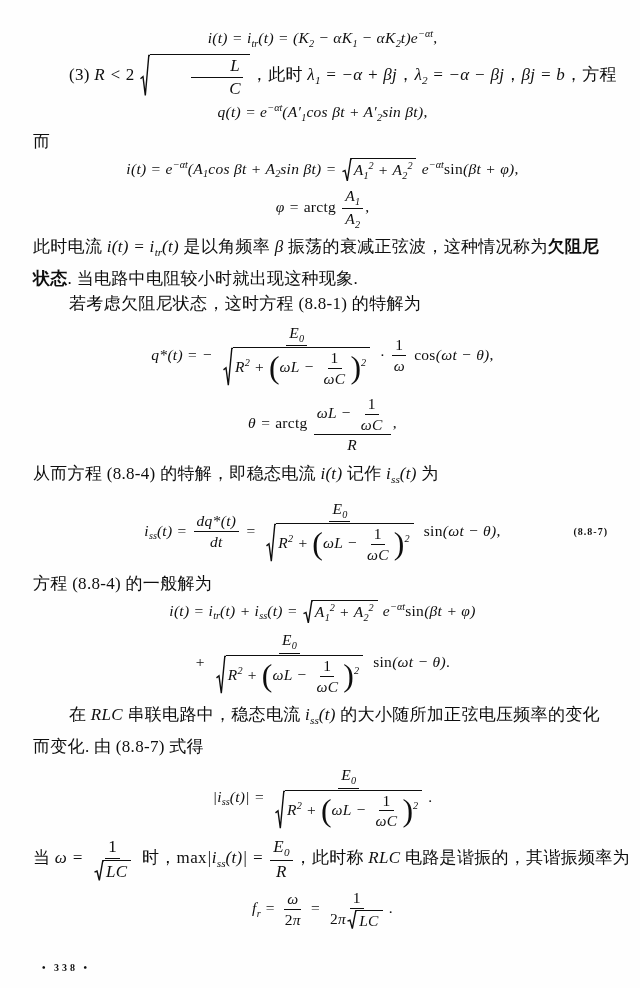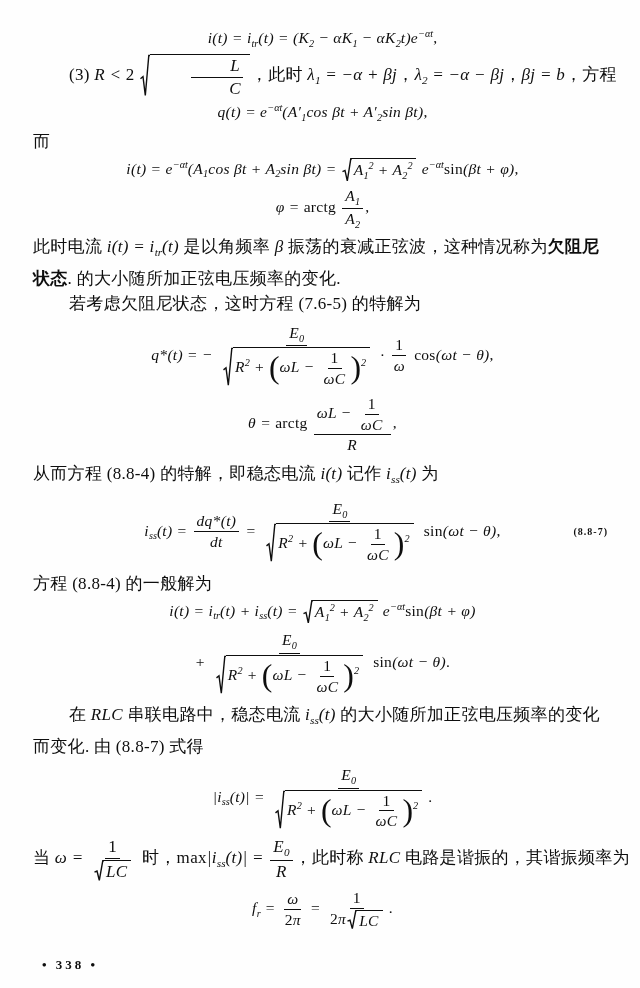--- a/index.html
+++ b/index.html
@@ -33,21 +33,21 @@
   .rad{width:10px;position:relative;flex:none;}
   .rad svg{position:absolute;left:0;top:0;width:100%;height:100%;display:block;}
   .cnt{display:inline-block;border-top:1.4px solid #0e0e0e;padding:1px 4px 0 2px;}
   .bp{font-size:2.05em;font-weight:400;line-height:0.9;vertical-align:middle;letter-spacing:0;}
   .eqno{
     position:absolute;right:4px;top:50%;transform:translateY(-50%);
     font-weight:bold;font-size:10px;letter-spacing:1px;
   }
   .footer{
     position:absolute;left:42px;bottom:15px;
-    font-weight:bold;font-size:13px;letter-spacing:3px;
+    font-weight:bold;font-size:10px;letter-spacing:3px;
   }
 </style>
 </head>
 <body>
 
 <div class="page">
   <div id="content" class="content">
       <div class="line fm"><span class="t it">i(t) = i</span><span class="sb">tr</span><span class="t it">(t) = (K</span><span class="sb">2</span><span class="t it"> − αK</span><span class="sb">1</span><span class="t it"> − αK</span><span class="sb">2</span><span class="t it">t)e</span><span class="sp">−αt</span><span class="t up">,</span></div>
       <div class="line tx ind"><span class="t up">(3) </span><span class="t it">R &lt; </span><span class="t up">2 </span><span class="sqrt">
           <span class="rad">
@@ -68,22 +68,22 @@
               <path d="M0.5 13.5 L3 12.3 L5.3 22.6 L8.8 0.8 L10 0.8" fill="none" stroke="#0e0e0e" stroke-width="1.4" vector-effect="non-scaling-stroke"></path>
             </svg>
           </span>
           <span class="cnt"><span class="t it">A</span><span class="sb">1</span><span class="sp">2</span><span class="t it"> + A</span><span class="sb">2</span><span class="sp">2</span></span>
         </span><span class="t it"> e</span><span class="sp">−αt</span><span class="t up">sin</span><span class="t it">(βt + φ)</span><span class="t up">,</span></div>
       <div class="line fm"><span class="t it">φ = </span><span class="t up">arctg </span><span class="frac">
           <span class="num"><span class="t it">A</span><span class="sb">1</span></span>
           <span class="den"><span class="t it">A</span><span class="sb">2</span></span>
         </span><span class="t up">,</span></div>
       <div class="line tx"><span class="t up">此时电流 </span><span class="t it">i(t) = i</span><span class="sb">tr</span><span class="t it">(t)</span><span class="t up"> 是以角频率 </span><span class="t it">β</span><span class="t up"> 振荡的衰减正弦波，这种情况称为</span><span class="t bd">欠阻尼</span></div>
-      <div class="line tx"><span class="t bd">状态</span><span class="t up">. 的大小随所加正弦电压频率的变化.</span></div>
-      <div class="line tx ind"><span class="t up">若考虑欠阻尼状态，这时方程 (7.6-5) 的特解为</span></div>
+      <div class="line tx"><span class="t bd">状态</span><span class="t up">. 当电路中电阻较小时就出现这种现象.</span></div>
+      <div class="line tx ind"><span class="t up">若考虑欠阻尼状态，这时方程 (8.8-1) 的特解为</span></div>
       <div class="line fm big"><span class="t it">q*(t) = − </span><span class="frac">
           <span class="num"><span class="t it">E</span><span class="sb">0</span></span>
           <span class="den"><span class="sqrt">
               <span class="rad">
                 <svg viewBox="0 0 10 24" preserveAspectRatio="none">
                   <path d="M0.5 13.5 L3 12.3 L5.3 22.6 L8.8 0.8 L10 0.8" fill="none" stroke="#0e0e0e" stroke-width="1.4" vector-effect="non-scaling-stroke"></path>
                 </svg>
               </span>
               <span class="cnt"><span class="t it">R</span><span class="sp">2</span><span class="t it"> + </span><span class="bp">(</span><span class="t it">ωL − </span><span class="frac">
                   <span class="num"><span class="t up">1</span></span>

